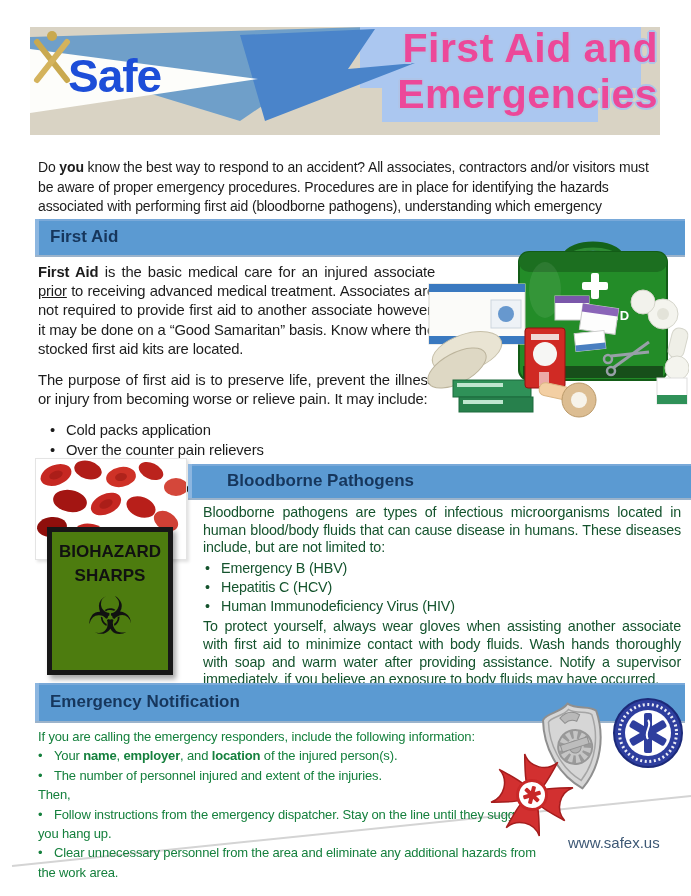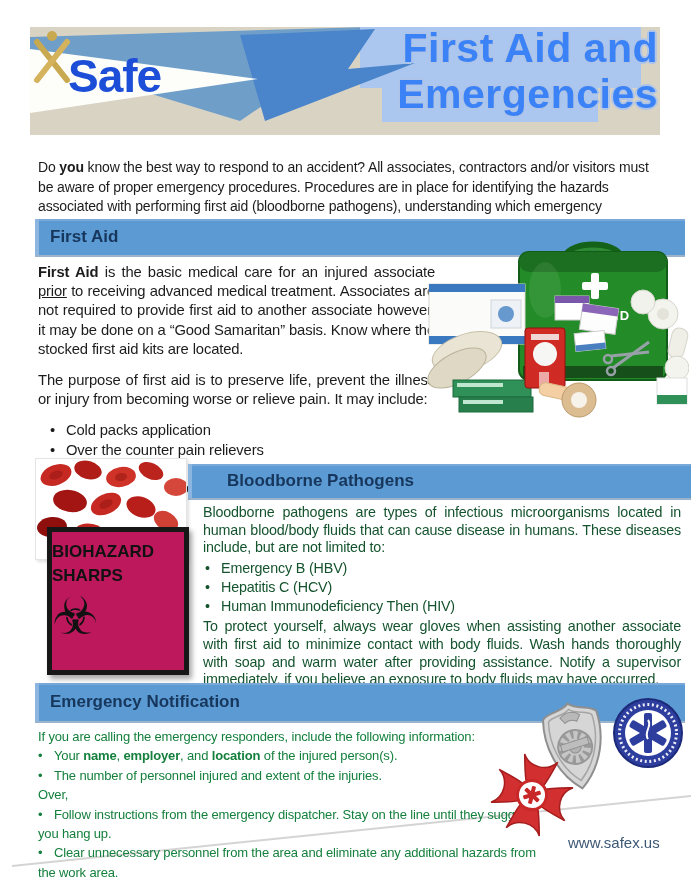--- a/index.html
+++ b/index.html
@@ -6,21 +6,21 @@
   .page{position:relative;width:691px;height:896px;background:#ffffff;overflow:hidden;
         font-family:"Liberation Sans", sans-serif;color:#222;}
 
   
   .banner{position:absolute;left:30px;top:27px;width:630px;height:108px;}
   .banner svg{position:absolute;left:0;top:0;}
   .brand{position:absolute;left:38px;top:22px;font-size:46px;font-weight:bold;
          color:#1d4ed8;letter-spacing:-1px;z-index:3;}
   .brand-x{position:absolute;left:136px;top:16px;z-index:3;}
   .main-title{position:absolute;left:208px;top:-2px;width:420px;z-index:3;
-        font-size:41px;line-height:46px;font-weight:bold;color:#3b82f6;text-align:right;
+        font-size:41px;line-height:46px;font-weight:bold;color:#ec4899;text-align:right;
         letter-spacing:0.5px;
         text-shadow:-2px 0 0 #aec4e8,2px 0 0 #aec4e8,0 -2px 0 #aec4e8,0 2px 0 #aec4e8,
                     -1px -1px 0 #aec4e8,1px 1px 0 #aec4e8,1px -1px 0 #aec4e8,-1px 1px 0 #aec4e8;}
 
   
   .txt{letter-spacing:-0.15px;}
   .jst{text-align:justify;}
   .b{font-weight:bold;}
   .u{text-decoration:underline;}
   .bu{font-weight:bold;text-align:center;}
@@ -39,23 +39,23 @@
 
   
   .fa-body{position:absolute;left:38px;top:263px;width:397px;font-size:14.8px;line-height:19.2px;color:#1c1c1c;}
   .fa-body p{margin:0 0 12px 0;}
   .list{margin:12px;}
   .list .li{line-height:19.2px;}
   .kit{position:absolute;left:427px;top:240px;}
 
   
   .blood{position:absolute;left:35px;top:458px;border:1px solid #e4e4e4;box-shadow:2px 2px 3px rgba(0,0,0,.12);}
-  .sign{position:absolute;left:47px;top:527px;width:142px;height:148px;box-sizing:border-box;
-        background:#be185d;border:5px solid #171717;box-shadow:3px 4px 5px rgba(0,0,0,.35);
-        color:#111;z-index:2;}
+  .sign{position:absolute;left:47px;top:527px;width:126px;height:148px;box-sizing:border-box;
+        background:#4d7c0f;border:5px solid #171717;box-shadow:3px 4px 5px rgba(0,0,0,.35);
+        text-align:center;color:#111;z-index:2;}
   .sign .l1{margin-top:10px;font-size:17px;font-weight:bold;letter-spacing:0;}
   .sign .l2{font-size:17px;font-weight:bold;margin-top:4px;}
   .sign .sym{font-family:"DejaVu Sans", sans-serif;font-size:52px;line-height:56px;margin-top:2px;}
   .bb-body{position:absolute;left:203px;top:504px;width:478px;font-size:14.3px;line-height:17.6px;color:#14532d;}
   .bb-body p{margin:0;}
   .bb-body .list{margin:2px 0 2px 2px;}
 
   
   .em-body{position:absolute;left:38px;top:727px;width:512px;font-size:13px;line-height:19.4px;
            color:#15803d;z-index:2;}
@@ -200,38 +200,38 @@
 
   <div class="bar bar-bloodborne">
     <span>Bloodborne Pathogens</span>
   </div>
 
   <div class="bb-body txt">
     <p class="jst">Bloodborne pathogens are types of infectious microorganisms located in human blood/body fluids that can cause disease in humans. These diseases include, but are not limited to:</p>
     <div class="list">
       <div class="li"><span class="blt">•</span><span>Emergency B (HBV)</span></div>
       <div class="li"><span class="blt">•</span><span>Hepatitis C (HCV)</span></div>
-      <div class="li"><span class="blt">•</span><span>Human Immunodeficiency Then (HIV)</span></div>
+      <div class="li"><span class="blt">•</span><span>Human Immunodeficiency Virus (HIV)</span></div>
     </div>
     <p class="jst">To protect yourself, always wear gloves when assisting another associate with first aid to minimize contact with body fluids.  Wash hands thoroughly with soap and warm water after providing assistance.  Notify a supervisor immediately, if you believe an exposure to body fluids may have occurred.</p>
   </div>
 
   <div class="bar bar-emergency">
     <span>Emergency Notification</span>
   </div>
 
   <svg class="diag-line" width="691" height="90" viewBox="0 0 691 90">
     <line x1="12" y1="80" x2="691" y2="10" stroke="#d4d4d4" stroke-width="2"></line>
   </svg>
 
   <div class="em-body txt">
     <p>If you are calling the emergency responders, include the following information:</p>
     <p><span class="blt">•</span><span>Your </span><span class="b">name</span><span>, </span><span class="b">employer</span><span>, and </span><span class="b">location</span><span> of the injured person(s).</span></p>
     <p><span class="blt">•</span><span>The number of personnel injured and extent of the injuries.</span></p>
-    <p>Over,</p>
+    <p>Then,</p>
     <p><span class="blt">•</span><span>Follow instructions from the emergency dispatcher. Stay on the line until they suggest you hang up.</span></p>
     <p><span class="blt">•</span><span>Clear unnecessary personnel from the area and eliminate any additional hazards from the work area.</span></p>
   </div>
 
   <svg class="badge badge-ems" width="72" height="72" viewBox="0 0 72 72">
     <circle cx="36" cy="36" r="34" fill="#2e3e9e" stroke="#1c2a7a" stroke-width="2"></circle>
     <circle cx="36" cy="36" r="28.5" fill="none" stroke="#ffffff" stroke-width="3" stroke-dasharray="2 2.6" opacity="0.9"></circle>
     <circle cx="36" cy="36" r="23" fill="#ffffff"></circle>
     <g transform="translate(36,36)" fill="#2e3e9e">
       <rect x="-4" y="-20" width="8" height="40" rx="2"></rect>

